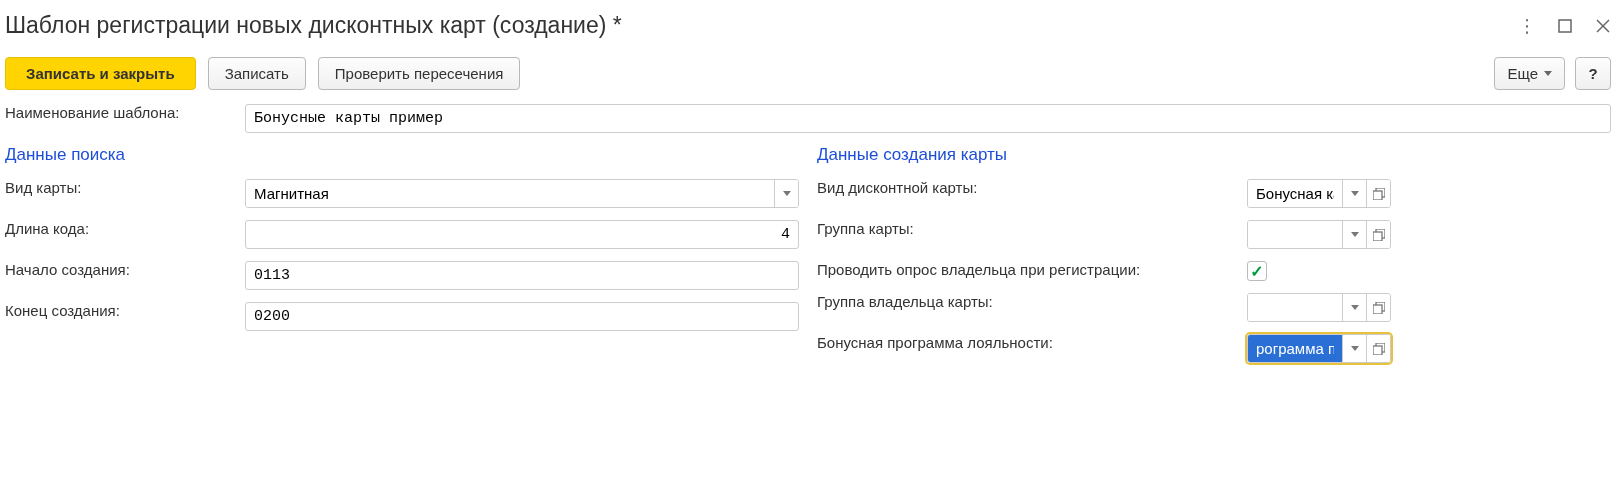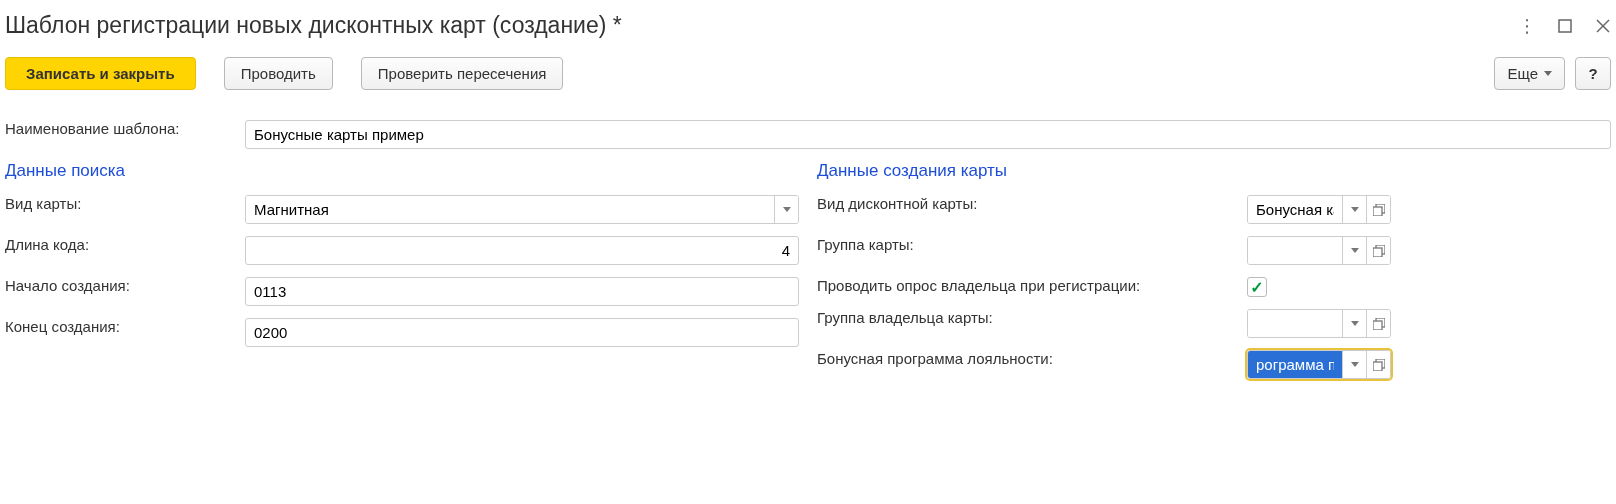--- a/index.html
+++ b/index.html
@@ -34,22 +34,22 @@
     height: 16px;
     display: inline-flex;
     align-items: center;
     justify-content: center;
     color: #666;
     cursor: pointer;
   }
   .toolbar {
     display: flex;
     align-items: center;
-    gap: 28px;
-    margin-bottom: 30px;
+    gap: 12px;
+    margin-bottom: 14px;
   }
   .btn {
     border: 1px solid #b8b8b8;
     background: linear-gradient(#fdfdfd, #f0f0f0);
     border-radius: 4px;
     padding: 7px 16px;
     font-size: 15px;
     color: #333;
     cursor: pointer;
     font-family: inherit;
@@ -95,21 +95,21 @@
   }
   .field-wrap {
     flex: 1;
     display: flex;
   }
   input[type=text].field, .field {
     border: 1px solid #ccc;
     border-radius: 3px;
     padding: 5px 8px;
     font-size: 15px;
-    font-family: Liberation Sans, sans-serif;
+    font-family: Liberation Mono, monospace;
     width: 100%;
     background: #fff;
   }
   .field-narrow {
     width: 52px;
     text-align: right;
   }
   .columns {
     display: flex;
     gap: 18px;
@@ -204,21 +204,21 @@
         <svg width="14" height="14">
             <line x1="1" y1="1" x2="13" y2="13" stroke="#666" stroke-width="1.5"></line>
             <line x1="13" y1="1" x2="1" y2="13" stroke="#666" stroke-width="1.5"></line>
           </svg>
       </span>
     </div>
   </div>
 
   <div class="toolbar">
     <button class="btn btn-primary">Записать и закрыть</button>
-    <button class="btn">Проводить</button>
+    <button class="btn">Записать</button>
     <button class="btn">Проверить пересечения</button>
     <div class="toolbar-right">
       <button class="btn btn-more">
         <span>Еще</span>
         <span class="chev-down"></span>
       </button>
       <button class="btn btn-help">?</button>
     </div>
   </div>
 

